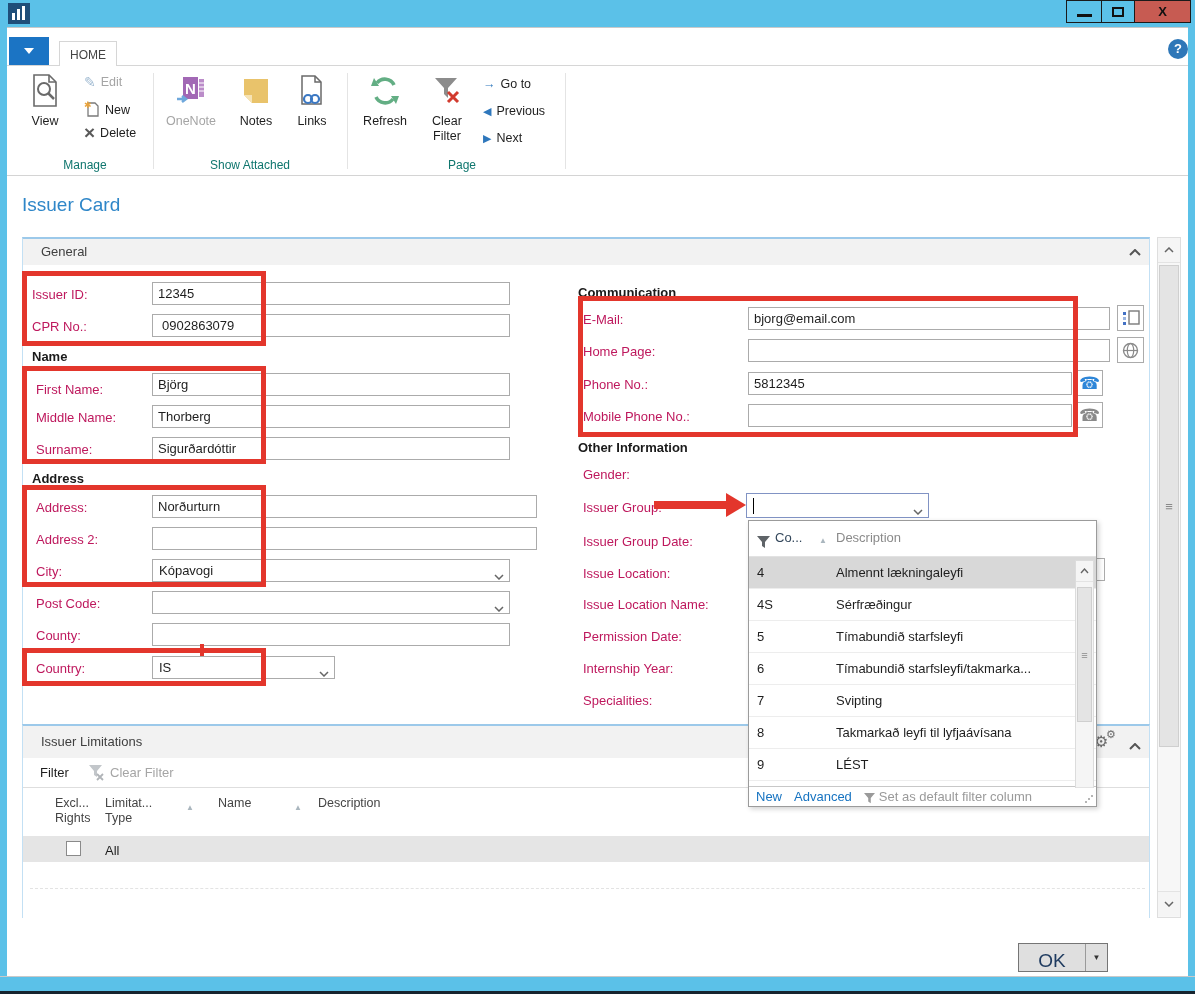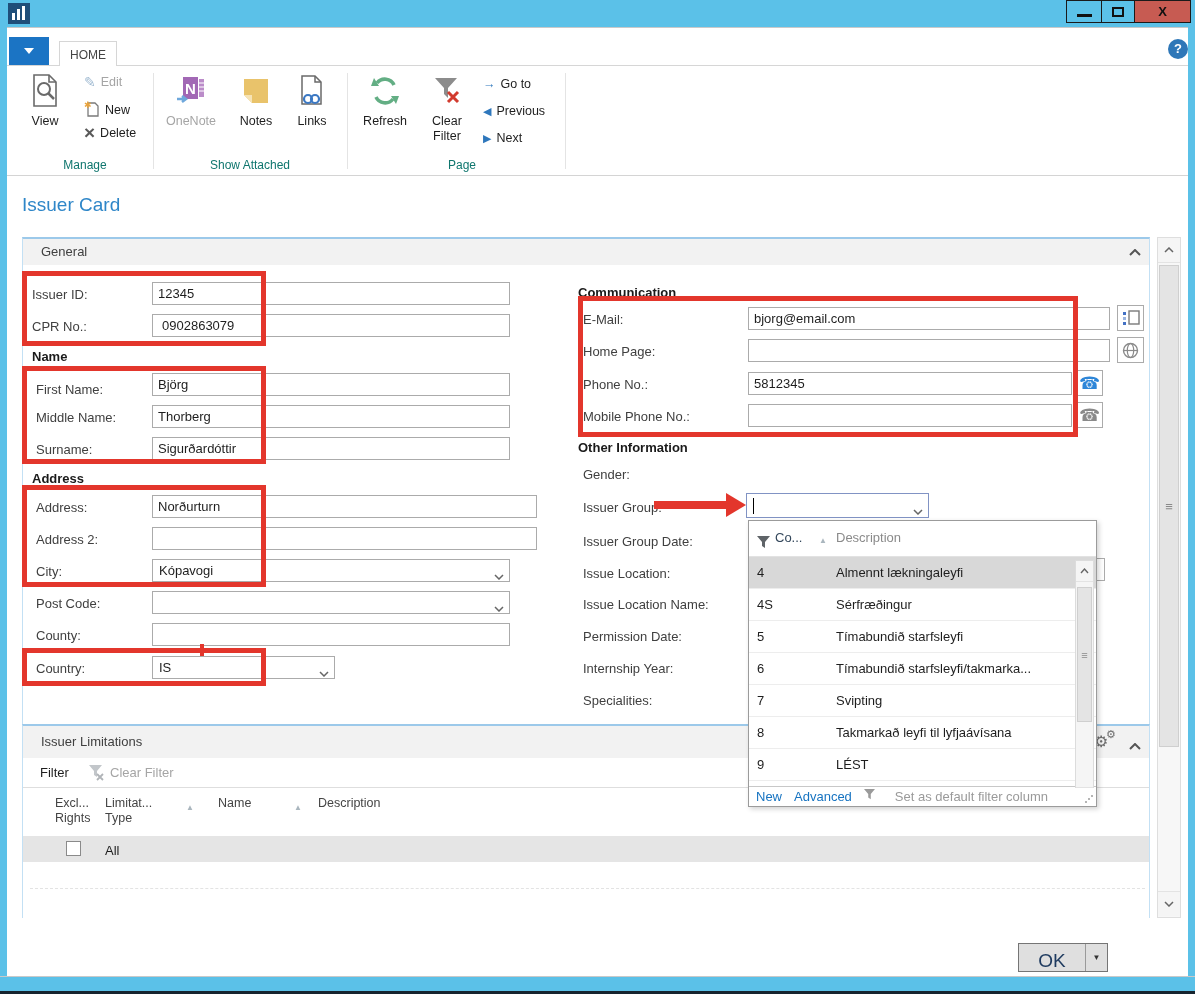--- a/index.html
+++ b/index.html
@@ -33,21 +33,21 @@
   .rsep { position:absolute; top:45px; width:1px; height:96px; background:#e4e4e4; }
   .bigbtn { position:absolute; top:43px; text-align:center; font-size:12.5px; color:#1e1e1e; }
   .bigbtn .ic { display:flex; height:40px; align-items:center; justify-content:center; margin-bottom:3px; }
   .smbtn { position:absolute; font-size:12.5px; color:#1e1e1e; display:flex; align-items:center; gap:5px; white-space:nowrap; }
   .dis { color:#a5a5a5 !important; }
 
   
   .pagetitle { position:absolute; left:22px; top:194px; font-size:19px; color:#2E86C8; }
   .fasttab { position:absolute; left:22px; width:1128px; border-top:2px solid #9CC9EA; border-left:1px solid #C3E0F4; border-right:1px solid #C3E0F4; background:#fff; }
   .ftheader { height:26px; background:#F2F2F2; font-size:13px; color:#404040; padding:5px 0 0 18px; }
-  .lb { position:absolute; font-size:13px; color:#404040; white-space:nowrap; line-height:22px; }
+  .lb { position:absolute; font-size:13px; color:#be185d; white-space:nowrap; line-height:22px; }
   .bh { position:absolute; font-size:13px; font-weight:bold; color:#1a1a1a; white-space:nowrap; }
   .ti { position:absolute; height:23px; border:1px solid #ABABAB; background:#fff; font:13px "Liberation Sans",sans-serif; color:#1e1e1e; padding:0 5px; }
   .sel { position:absolute; height:23px; border:1px solid #ABABAB; background:#fff; font-size:13px; color:#1e1e1e; padding:3px 20px 0 6px; }
   .chev { position:absolute; right:5px; top:8px; }
   .ibtn { position:absolute; width:27px; height:26px; border:1px solid #ABABAB; background:#fff; display:flex; align-items:center; justify-content:center; }
   .collapse { position:absolute; }
 
   
   .ddp { position:absolute; left:748px; top:520px; width:349px; height:287px; background:#fff; border:1px solid #9b9b9b; z-index:25; box-shadow:2px 2px 5px rgba(0,0,0,.18); }
   .ddh { position:relative; height:36px; border-bottom:1px solid #e2e2e2; }
@@ -368,21 +368,21 @@
           </div>
         <div class="sbthumb" style="top:26px;width:15px;height:135px">
             <span style="font-size:11px">≡</span>
           </div>
         <div class="sbarrow" style="position:absolute;bottom:1px;width:17px;height:21px;border-top:1px solid #e3e3e3"></div>
       </div>
     </div>
     <div class="ddfoot">
       <span class="bluelink">New</span>
       <span class="bluelink">Advanced</span>
-      <span style="display:flex;align-items:flex-start;gap:20px">
+      <span style="display:flex;align-items:flex-end;gap:4px">
         <svg width="11" height="11" viewBox="0 0 13 13">
             <polygon points="0,0 13,0 8,6 8,12 5,10 5,6" fill="#9a9a9a"></polygon>
           </svg>
         <span class="graytxt">Set as default filter column</span>
       </span>
       <svg width="9" height="9" style="position:absolute;right:2px;bottom:2px">
           <rect x="6" y="0" width="2" height="2" fill="#b5b5b5"></rect>
           <rect x="3" y="3" width="2" height="2" fill="#b5b5b5"></rect>
           <rect x="0" y="6" width="2" height="2" fill="#b5b5b5"></rect>
         </svg>

